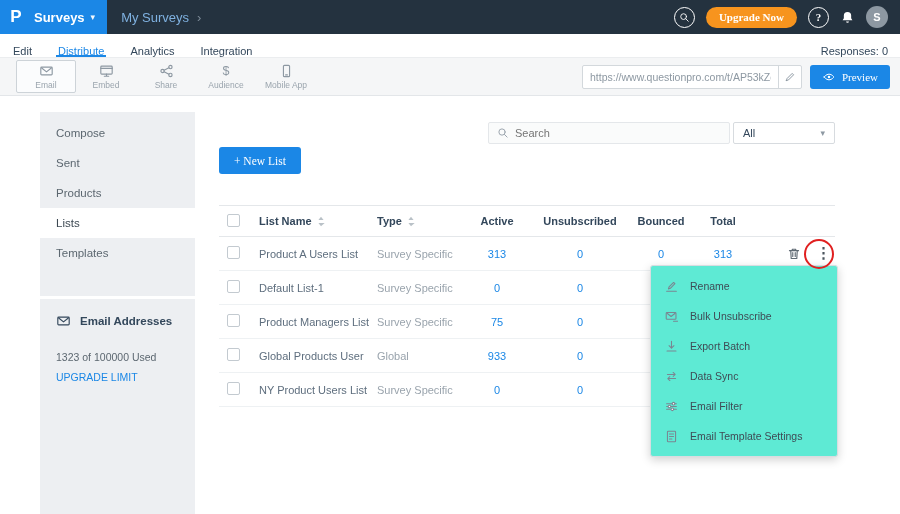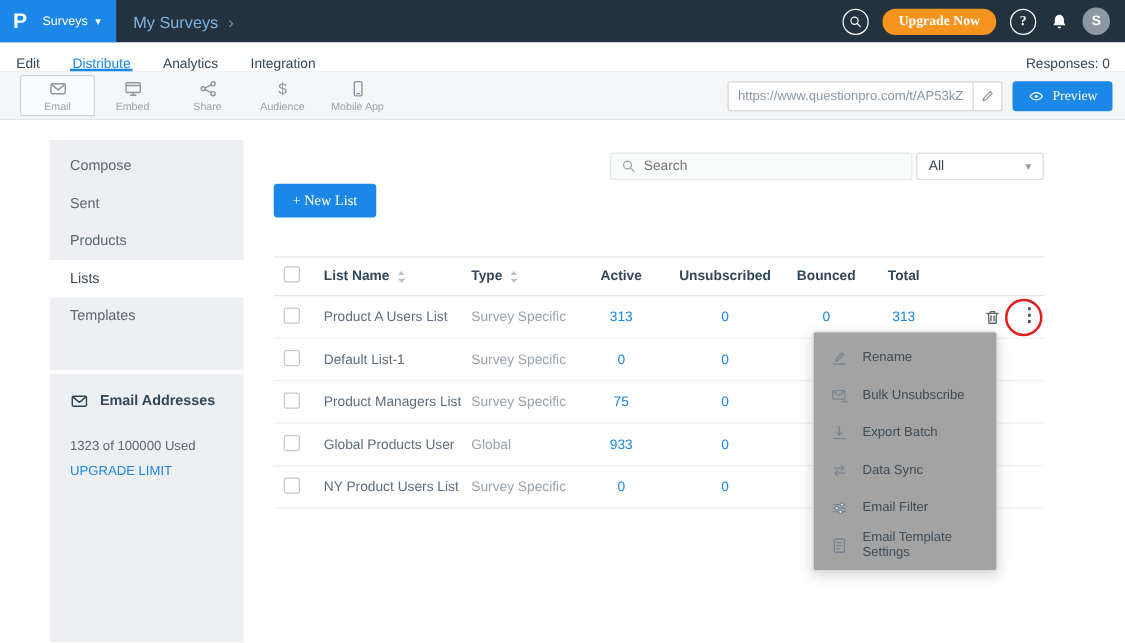--- a/index.html
+++ b/index.html
@@ -6,21 +6,21 @@
   *{margin:0;padding:0;box-sizing:border-box}
   html,body{background:#fff}
   body{font-family:"Liberation Sans",sans-serif;-webkit-font-smoothing:antialiased}
   button{font-family:Liberation Serif, serif;background:none;border:0;padding:0;cursor:pointer;color:inherit}
   .screen{position:relative;width:900px;height:514px;background:#fff;overflow:hidden}
 
   
   .topbar{position:absolute;top:0;left:0;right:0;height:34px;background:#24323f;display:flex;align-items:center;color:#fff}
   .brand{display:flex;align-items:center;height:34px;background:#1b87e6;padding-right:12px;cursor:pointer}
   .logo{width:32px;height:34px;display:flex;align-items:center;justify-content:center;font-size:17px;font-weight:bold;color:#fff}
-  .brand-label{font-size:10px;font-weight:normal;margin-left:2px}
+  .brand-label{font-size:13px;font-weight:bold;margin-left:2px}
   .brand-caret{font-size:9px;margin-left:6px;opacity:.95}
   .crumbs{display:flex;align-items:center;gap:8px;margin-left:14px;font-size:13px}
   .crumb-link{color:#7fb1e0;cursor:pointer}
   .crumb-sep{color:#7d8b98;font-size:13px}
   .crumb-cur{color:#fff}
   .top-actions{margin-left:auto;display:flex;align-items:center;gap:11px;padding-right:12px}
   .circle-btn{width:21px;height:21px;border:1.4px solid #fff;border-radius:50%;display:flex;align-items:center;justify-content:center;color:#fff;font-size:11px;font-weight:bold}
   .upgrade{background:#f7941e;color:#fff;font-size:11px;font-weight:bold;height:21px;padding:0 13px;border-radius:11px}
   .bell-btn{display:flex;align-items:center;color:#fff}
   .avatar{width:22px;height:22px;border-radius:50%;background:#8d98a2;color:#fff;font-size:11px;font-weight:bold;display:flex;align-items:center;justify-content:center;cursor:pointer}
@@ -71,21 +71,21 @@
   .name{color:#5e6e7e;cursor:pointer}
   .type{color:#9aa4ad;font-size:11px}
   .num{color:#1b87e6;text-align:center;cursor:pointer}
   .actions{display:flex;justify-content:flex-end;align-items:center;gap:15px;padding-right:9px}
   .trash{color:#5f6a73;display:flex;align-items:center}
   .dots{color:#4a545c;font-size:15px;font-weight:bold;line-height:1;width:10px;text-align:center}
 
   .sort{width:8px;height:11px;fill:#b9c1c7;cursor:pointer}
 
   
-  .menu{position:absolute;left:455px;top:169px;width:148px;background:#a3a3a3;border:1px solid #d8dde1;border-radius:3px;box-shadow:0 3px 10px rgba(0,0,0,.18);padding:5px 0;z-index:20}
+  .menu{position:absolute;left:455px;top:169px;width:188px;background:#5eead4;border:1px solid #d8dde1;border-radius:3px;box-shadow:0 3px 10px rgba(0,0,0,.18);padding:5px 0;z-index:20}
   .menu-item{height:30px;display:flex;align-items:center;gap:12px;padding:0 14px;font-size:10.5px;color:#3f4b55;cursor:pointer}
   .menu-item svg{color:#7a8691;flex:none}
 
   .red-circle{position:absolute;left:609px;top:143px;width:30px;height:30px;border:2.5px solid #e02020;border-radius:50%;z-index:30;pointer-events:none}
 
   
   .ic{fill:none;stroke:currentColor;stroke-width:1.3;stroke-linecap:round;stroke-linejoin:round}
 </style>
 </head>
 <body>

